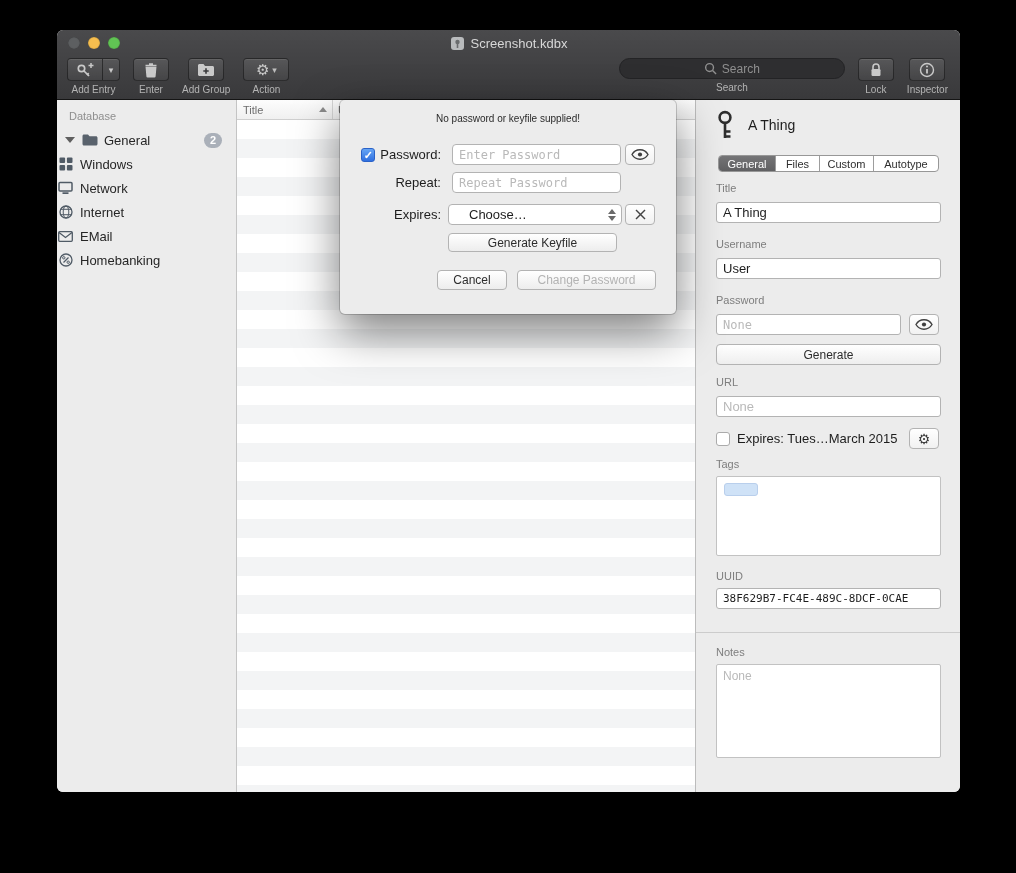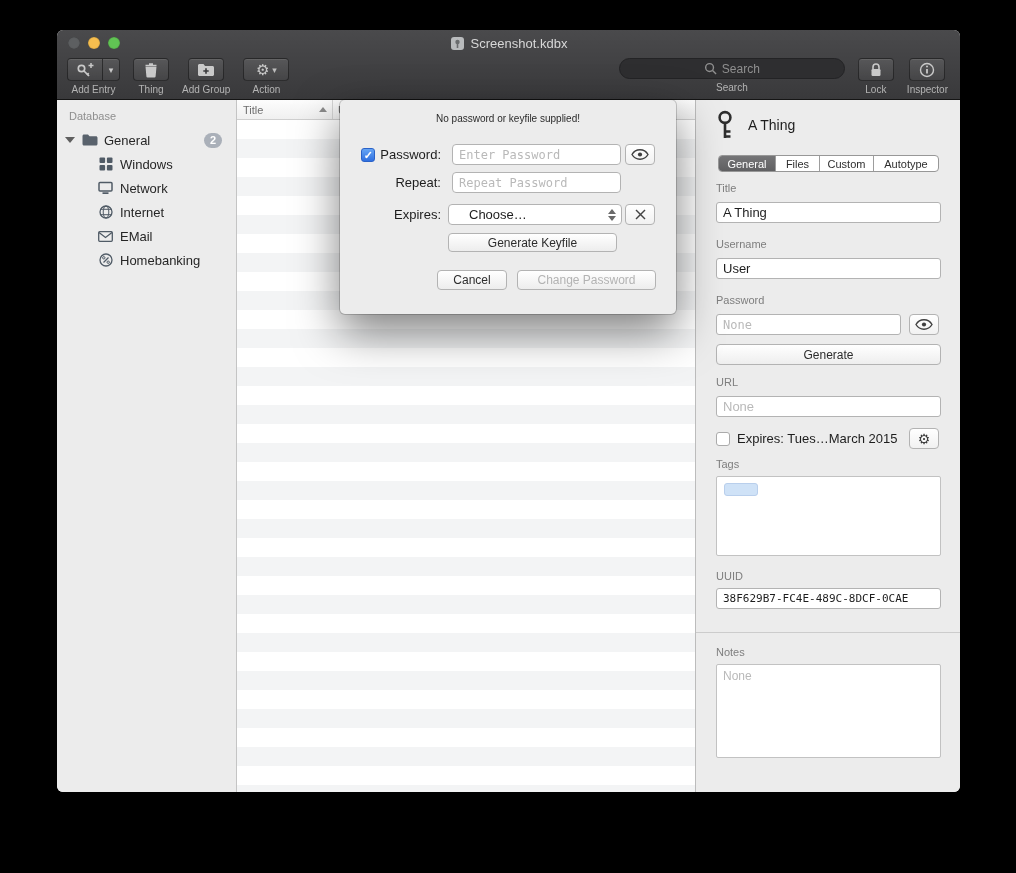--- a/index.html
+++ b/index.html
@@ -36,21 +36,21 @@
   .search-field { width:226px; height:21px; border-radius:11px; background:#2e2e30; border:1px solid #232325;
                   display:flex; align-items:center; justify-content:center; gap:5px; color:#8f8f8f; font-size:12px; }
 
   
   .content { position:absolute; top:70px; left:0; right:0; bottom:0; display:flex; }
 
   .sidebar { width:180px; background:#ececec; border-right:1px solid #c4c4c4; padding-top:8px; font-size:13px; color:#262626; }
   .sb-header { font-size:11px; color:#8e8e8e; margin:2px 0 6px 12px; }
   .sb-row { height:24px; display:flex; align-items:center; }
   .sb-root { padding-left:8px; }
-  .sb-child { padding-left:40px; }
+  .sb-child { }
   .disclosure { width:0; height:0; border-left:5px solid transparent; border-right:5px solid transparent; border-top:6px solid #5f5f5f; margin-right:6px; }
   .sb-icon { width:17px; display:flex; justify-content:center; margin-right:6px; color:#505b66; flex:none; }
   .sb-label { white-space:nowrap; }
   .sb-badge { margin-left:auto; margin-right:14px; background:#aab0b9; color:#fff; font-size:11px; font-weight:bold;
               border-radius:9px; min-width:18px; height:15px; line-height:15px; text-align:center; padding:0 4px; }
 
   .entrylist { flex:1; display:flex; flex-direction:column; background:#fff; min-width:0; }
   .list-header { height:20px; flex:none; background:linear-gradient(#fdfdfd,#f0f0f0); border-bottom:1px solid #cfcfcf;
                  display:flex; font-size:11px; color:#6e6e6e; }
   .col-title { width:96px; flex:none; border-right:1px solid #d6d6d6; display:flex; align-items:center; padding-left:6px; position:relative; }
@@ -158,21 +158,21 @@
         <span class="tb-label">Add Entry</span>
       </div>
 
       <div class="tb-item">
         <div class="tb-box">
           <svg width="14" height="16" viewBox="0 0 14 16" fill="currentColor">
             <path d="M1.5 4.6h11l-.9 9.9a1.2 1.2 0 0 1-1.2 1.1H3.6a1.2 1.2 0 0 1-1.2-1.1l-.9-9.9z"></path>
             <path d="M5 1.2h4v1.6h3.5V4H1.5V2.8H5V1.2z"></path>
           </svg>
         </div>
-        <span class="tb-label">Thing</span>
+        <span class="tb-label">Enter</span>
       </div>
 
       <div class="tb-item">
         <div class="tb-box">
           <svg width="18" height="14" viewBox="0 0 18 14">
             <path fill="currentColor" d="M1 2.5C1 1.7 1.7 1 2.5 1h4L8 3h7.5c.8 0 1.5.7 1.5 1.5v7c0 .8-.7 1.5-1.5 1.5h-13C1.7 13 1 12.3 1 11.5v-9z"></path>
             <path d="M9 5.3v5.4M6.3 8h5.4" stroke="#3a3a3c" stroke-width="1.6" fill="none"></path>
           </svg>
         </div>
         <span class="tb-label">Add Group</span>

